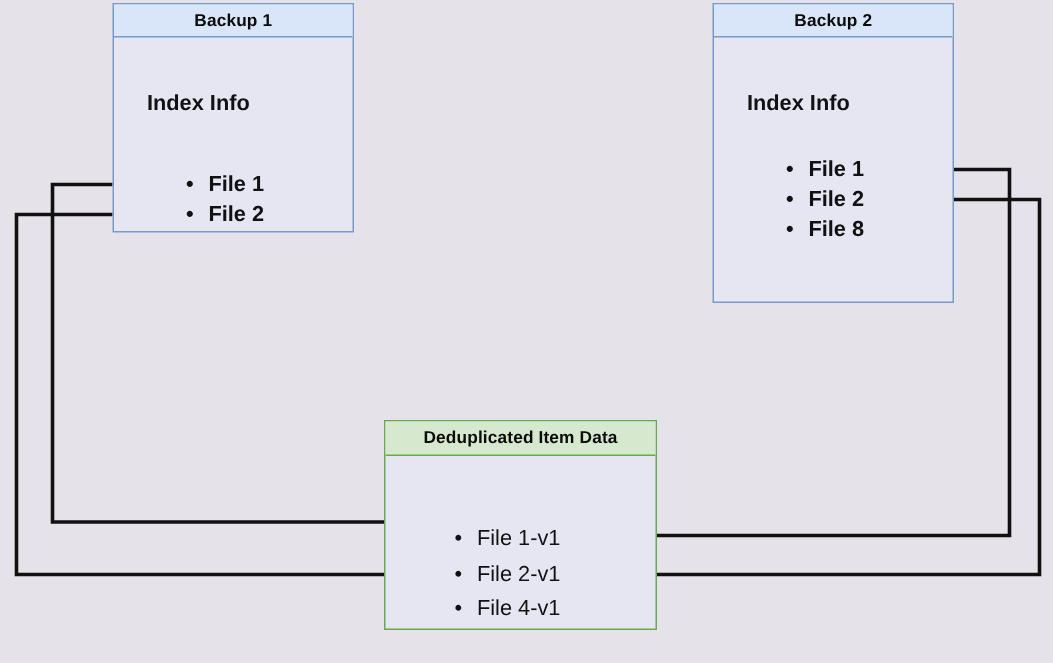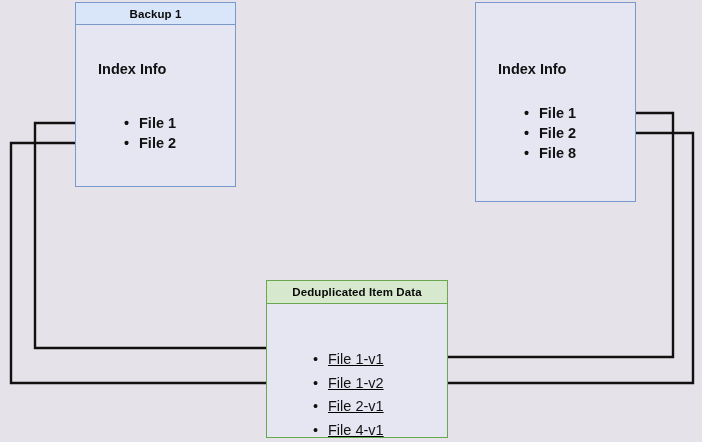--- a/index.html
+++ b/index.html
@@ -137,47 +137,47 @@
 
     <path d="M118,123 L35,123 L35,348 L300,348" fill="none" stroke="#111111" stroke-width="2.4" stroke-linecap="butt" stroke-linejoin="miter" marker-end="url(#ah-r)"></path>
 
     <path d="M118,143 L11,143 L11,383 L300,383" fill="none" stroke="#111111" stroke-width="2.4" stroke-linecap="butt" stroke-linejoin="miter" marker-end="url(#ah-r)"></path>
 
     <path d="M596,113 L673,113 L673,357 L395,357" fill="none" stroke="#111111" stroke-width="2.4" stroke-linecap="butt" stroke-linejoin="miter" marker-end="url(#ah-l)"></path>
 
     <path d="M596,133 L693,133 L693,383 L395,383" fill="none" stroke="#111111" stroke-width="2.4" stroke-linecap="butt" stroke-linejoin="miter" marker-end="url(#ah-l)"></path>
   </svg>
 
-  <div class="node backup" style="left:75px; top:2px; width:161px; height:185px;">
+  <div class="node backup" style="left:75px; top:2px; width:161px; height:153px;">
     <div class="hdr">Backup 1</div>
     <div class="body">
       <div class="index-label" style="left:22px; top:36px;">Index Info</div>
       <ul class="file-list" style="left:48px; top:88px;">
         <li>File 1</li>
         <li>File 2</li>
       </ul>
     </div>
   </div>
 
   <div class="node backup" style="left:475px; top:2px; width:161px; height:200px;">
+    <div class="hdr">Backup 2</div>
     <div class="body">
       <div class="index-label" style="left:22px; top:36px;">Index Info</div>
       <ul class="file-list" style="left:48px; top:78px;">
         <li>File 1</li>
         <li>File 2</li>
         <li>File 8</li>
       </ul>
     </div>
   </div>
 
-  <div class="node dedup" style="left:266px; top:280px; width:182px; height:158px;">
+  <div class="node dedup" style="left:256px; top:280px; width:182px; height:140px;">
     <div class="hdr">Deduplicated Item Data</div>
     <div class="body">
-      <ul class="file-list" style="left:46px; top:44px;text-decoration:underline;">
+      <ul class="file-list" style="left:46px; top:44px;">
         <li>File 1-v1</li>
-        <li>File 1-v2</li>
         <li>File 2-v1</li>
         <li>File 4-v1</li>
       </ul>
     </div>
   </div>
 
 </div>
 
 </body></html>

